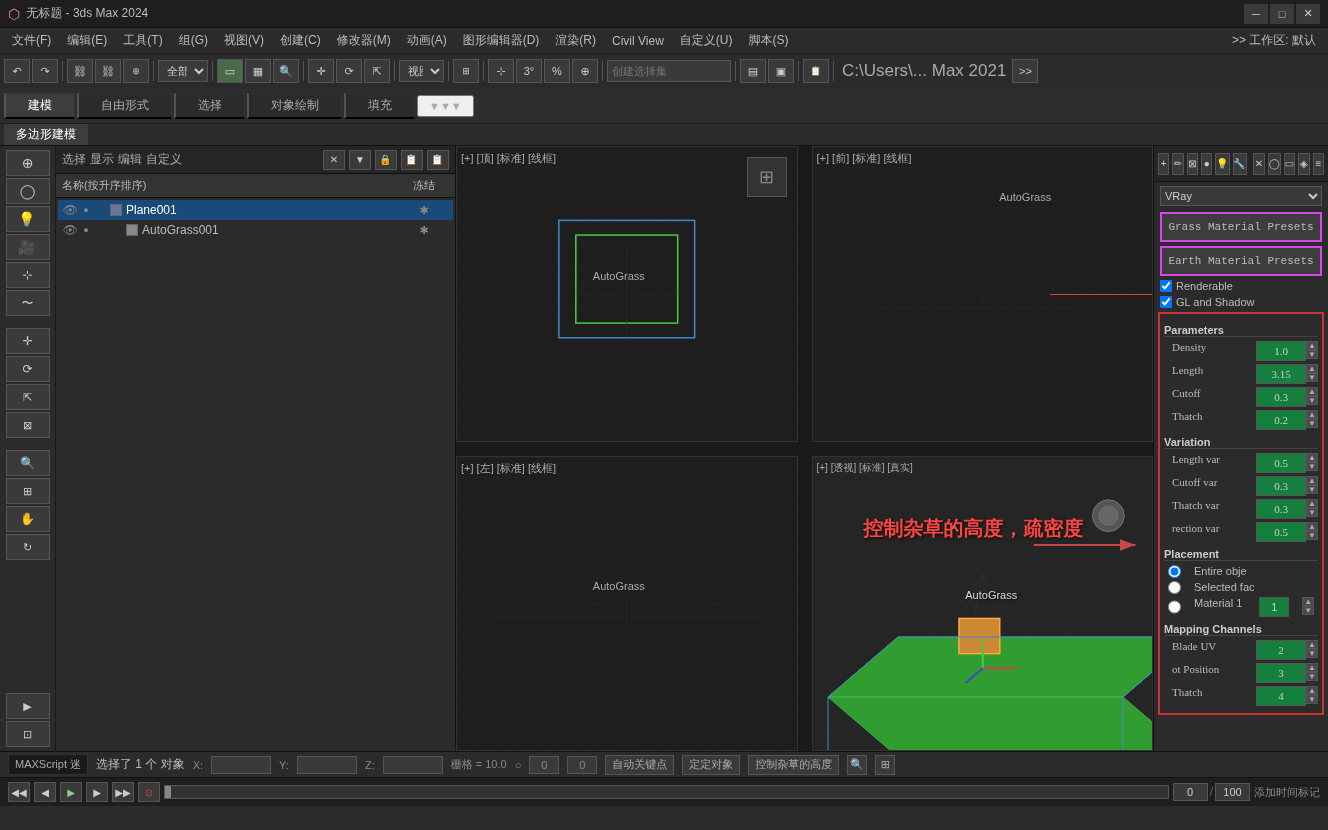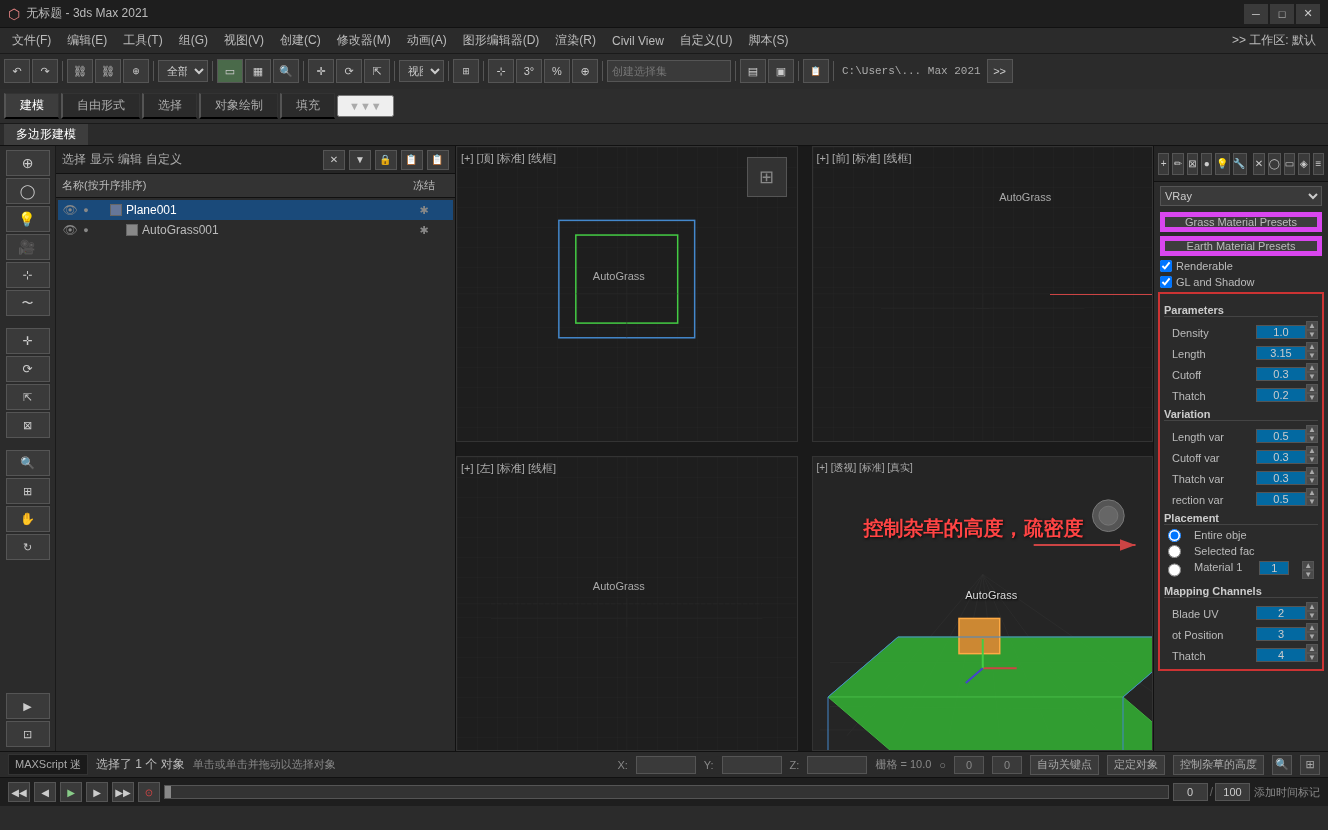--- a/index.html
+++ b/index.html
@@ -16,22 +16,22 @@
     .menu-item { padding: 2px 8px; color: #bbb; cursor: pointer; font-size: 12px; white-space: nowrap; }
     .menu-separator { flex: 1; }
 
     
     #toolbar-area { width: 100%; height: 70px; background: #2d2d2d; border-bottom: 1px solid #1a1a1a; display: flex; flex-direction: column; }
     #toolbar-row1 { height: 35px; display: flex; align-items: center; padding: 0 4px; gap: 2px; background: #2b2b2b; }
     #toolbar-row2 { height: 35px; display: flex; align-items: center; padding: 0 4px; gap: 2px; background: #2d2d2d; }
     .tb-btn { width: 26px; height: 24px; background: #3a3a3a; border: 1px solid #555; color: #ccc; cursor: pointer; display: flex; align-items: center; justify-content: center; font-size: 11px; flex-shrink: 0; }
     .tb-separator { width: 1px; height: 20px; background: #555; margin: 0 2px; }
     .tb-select { height: 22px; background: #3a3a3a; border: 1px solid #555; color: #ccc; font-size: 11px; padding: 0 4px; cursor: pointer; }
-    .tb-label { color: #aaa; font-size: 11px; padding: 0 4px; font-family: Liberation Mono, monospace; }
-    .tab { padding: 3px 14px; background: #2b2b2b; color: #aaa; cursor: pointer; font-size: 12px; border-right: 1px solid #333; border-top: 1px solid #333; }
+    .tb-label { color: #aaa; font-size: 17px; padding: 0 4px; }
+    .tab { padding: 3px 22px; background: #2b2b2b; color: #aaa; cursor: pointer; font-size: 12px; border-right: 1px solid #333; border-top: 1px solid #333; }
     .tab.active { background: #3d3d3d; color: #fff; }
     .tab-extra { padding: 3px 10px; color: #aaa; cursor: pointer; font-size: 11px; }
 
     
     #subtab-bar { height: 22px; background: #2b2b2b; display: flex; align-items: center; padding-left: 4px; border-bottom: 1px solid #111; }
     .subtab { padding: 2px 12px; color: #aaa; cursor: pointer; font-size: 12px; }
     .subtab.active { color: #fff; background: #3d3d3d; }
 
     
     #left-sidebar { width: 56px; background: #2b2b2b; border-right: 1px solid #1a1a1a; display: flex; flex-direction: column; align-items: center; padding: 4px 2px; gap: 2px; flex-shrink: 0; }
@@ -54,27 +54,27 @@
     .viewport { background: #1e1e1e; border: 1px solid #333; position: relative; overflow: hidden; cursor: crosshair; }
     .viewport-label { position: absolute; top: 4px; left: 4px; color: #aaa; font-size: 11px; z-index: 2; }
     .viewport-grid { position: absolute; inset: 0; }
 
     
     #right-panel { width: 175px; background: #2b2b2b; border-left: 1px solid #111; display: flex; flex-direction: column; flex-shrink: 0; overflow: hidden; }
     #right-top { height: 36px; background: #252525; display: flex; align-items: center; padding: 0 4px; gap: 3px; border-bottom: 1px solid #111; }
     .rt-btn { width: 22px; height: 22px; background: #3a3a3a; border: 1px solid #555; color: #ccc; cursor: pointer; display: flex; align-items: center; justify-content: center; font-size: 10px; }
     #right-content { flex: 1; overflow-y: auto; overflow-x: hidden; padding: 4px 6px; }
     .panel-select { width: 100%; height: 20px; background: #3a3a3a; border: 1px solid #555; color: #ccc; font-size: 11px; margin-bottom: 6px; }
-    .panel-btn { width: 100%; height: 20px; background: #3d3d3d; border: 5px solid #d946ef; color: #bbb; cursor: pointer; font-size: 11px; margin-bottom: 4px; text-align: center; display: flex; align-items: center; justify-content: center; }
+    .panel-btn { width: 100%; height: 30px; background: #3d3d3d; border: 2px solid #d946ef; color: #bbb; cursor: pointer; font-size: 11px; margin-bottom: 4px; text-align: center; display: flex; align-items: center; justify-content: center; font-family: Liberation Mono, monospace; }
     .check-row { display: flex; align-items: center; gap: 4px; margin-bottom: 4px; color: #bbb; font-size: 11px; }
     .check-row input[type=checkbox] { width: 12px; height: 12px; }
     .section-header { color: #ccc; font-size: 11px; font-weight: bold; margin: 6px 0 4px 0; border-bottom: 1px solid #444; padding-bottom: 0; }
-    .param-row { display: flex; align-items: flex-end; margin-bottom: 3px; font-size: 11px; }
+    .param-row { display: flex; align-items: flex-start; margin-bottom: 3px; font-size: 11px; font-family: Liberation Serif, serif; }
     .param-label { color: #bbb; flex: 1; padding-left: 8px; white-space: nowrap; overflow: hidden; }
-    .param-value { width: 50px; background: #0369a1; border: 1px solid #555; color: #ccc; font-size: 11px; text-align: center; height: 14px; display: flex; align-items: center; justify-content: center; }
+    .param-value { width: 50px; background: #15803d; border: 1px solid #555; color: #ccc; font-size: 11px; text-align: center; height: 20px; display: flex; align-items: center; justify-content: center; }
     .param-spin { display: flex; flex-direction: column; }
     .spin-btn { width: 12px; height: 9px; background: #4a4a4a; border: 1px solid #555; color: #aaa; cursor: pointer; font-size: 8px; display: flex; align-items: center; justify-content: center; line-height: 1; }
     .radio-row { display: flex; gap: 13px; margin-bottom: 3px; font-size: 11px; color: #bbb; padding-left: 4px; }
     .panel-highlight { border: 2px solid #cc3333; padding: 4px; margin: 0 -2px; }
 
     
     #bottom-area { height: 55px; background: #232323; border-top: 1px solid #111; display: flex; flex-direction: column; }
     #status-bar { height: 25px; background: #2b2b2b; display: flex; align-items: center; padding: 0 8px; gap: 8px; border-bottom: 1px solid #111; }
     #timeline { height: 30px; background: #1e1e1e; display: flex; align-items: center; padding: 0 8px; gap: 4px; }
     .timeline-btn { width: 22px; height: 20px; background: #3a3a3a; border: 1px solid #555; color: #ccc; cursor: pointer; display: flex; align-items: center; justify-content: center; font-size: 10px; }
@@ -91,21 +91,21 @@
 
     
     .grid-svg line { stroke: #2a2a2a; stroke-width: 0.5; }
   </style>
 </head>
 <body>
 
 <div id="title-bar">
   <div class="title">
     <span style="color:#e88;font-size:14px;">⬡</span>
-    <span>无标题 - 3ds Max 2021</span>
+    <span>无标题 - 3ds Max 2024</span>
   </div>
   <div class="win-controls">
     <button class="win-btn">─</button>
     <button class="win-btn">□</button>
     <button class="win-btn close">✕</button>
   </div>
 </div>
 
 <div id="menu-bar">
   <span class="menu-item">文件(F)</span>
@@ -523,21 +523,20 @@
         </div>
       </div>
     </div>
   </div>
 </div>
 
 <div id="bottom-area">
   <div id="status-bar" style="display:flex;align-items:center;gap:8px;height:28px;background:#2b2b2b;padding:0 8px;border-bottom:1px solid #111;">
     <span style="background:#1a1a1a;padding:2px 6px;color:#aaa;font-size:11px;border:1px solid #333;">MAXScript 迷</span>
     <span style="color:#bbb;font-size:12px;">选择了 1 个 对象</span>
-    <span style="color:#888;font-size:11px;flex:1;">单击或单击并拖动以选择对象</span>
 
     <span style="color:#888;font-size:11px;">X:</span>
     <div style="width:60px;height:18px;background:#3a3a3a;border:1px solid #555;display:flex;align-items:center;padding:0 4px;"></div>
     <span style="color:#888;font-size:11px;">Y:</span>
     <div style="width:60px;height:18px;background:#3a3a3a;border:1px solid #555;display:flex;align-items:center;padding:0 4px;"></div>
     <span style="color:#888;font-size:11px;">Z:</span>
     <div style="width:60px;height:18px;background:#3a3a3a;border:1px solid #555;display:flex;align-items:center;padding:0 4px;"></div>
 
     <span style="color:#888;font-size:11px;">栅格 = 10.0</span>
     <span style="color:#888;font-size:11px;">○</span>

